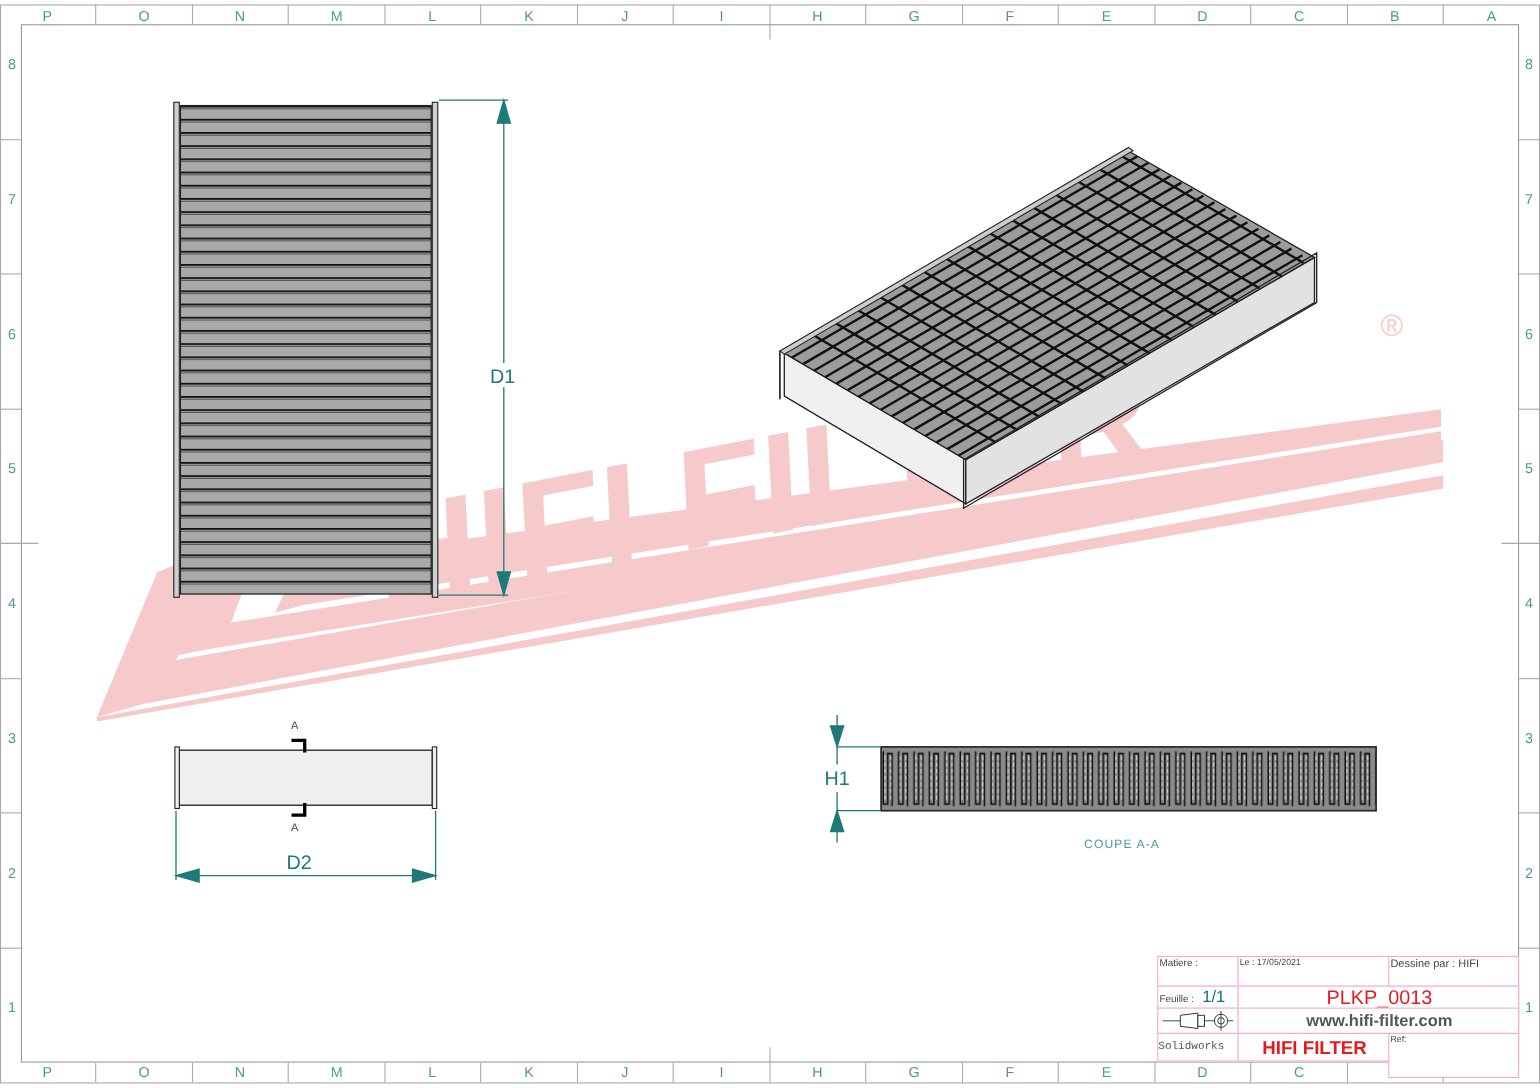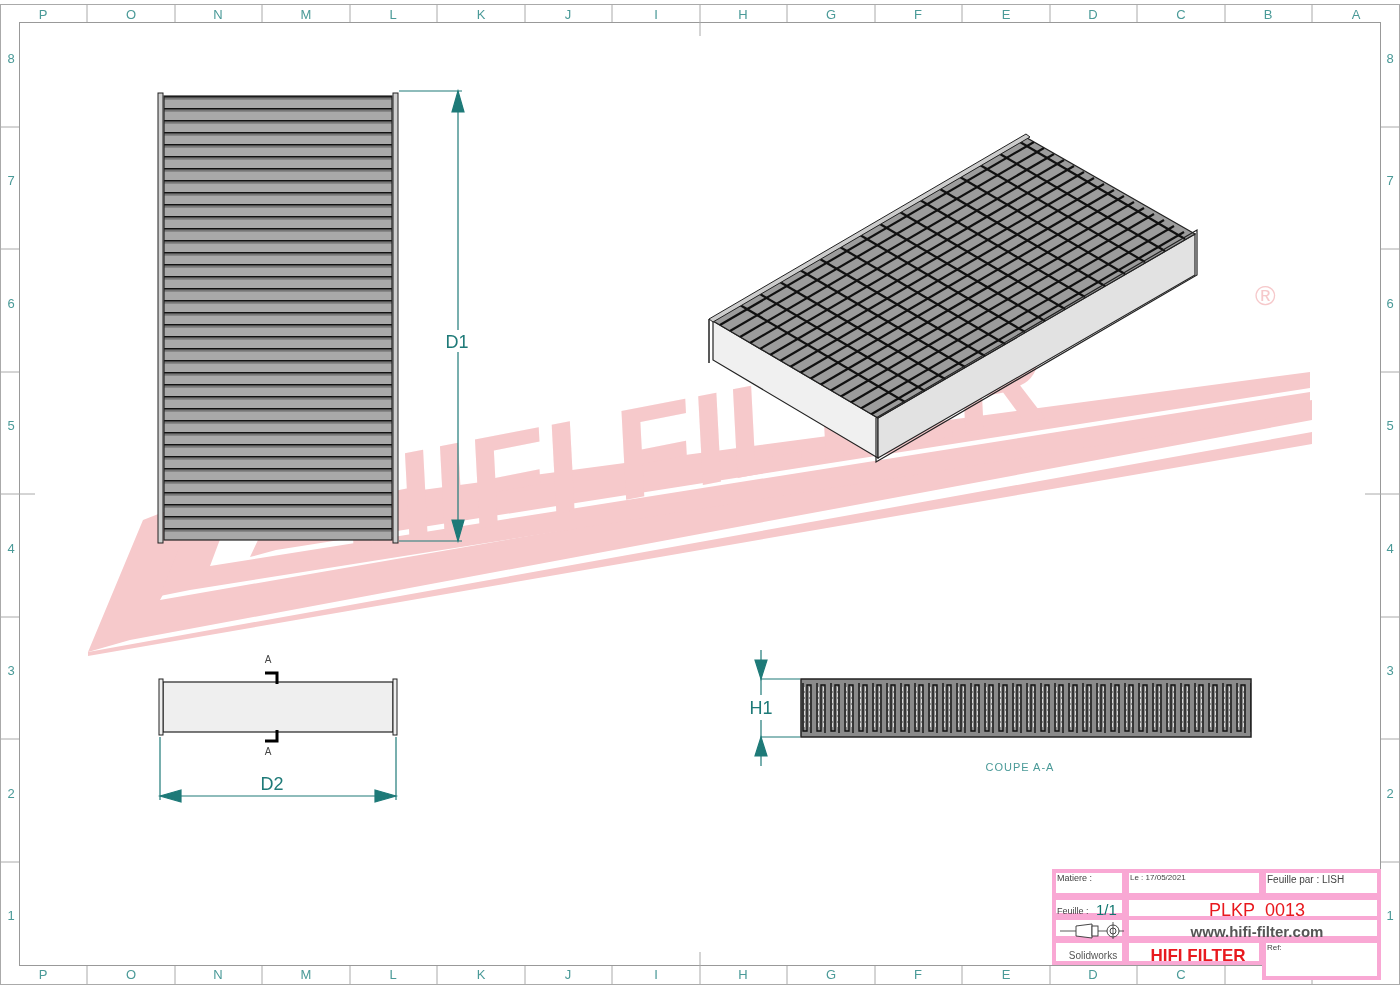--- a/index.html
+++ b/index.html
@@ -2,21 +2,21 @@
 <html><head>
 <meta charset="utf-8">
 <style>
   html, body { margin:0; padding:0; background:#ffffff; }
   body { width:1400px; height:989px; position:relative; overflow:hidden; font-family:"Liberation Sans", sans-serif; }
   .sheet { position:absolute; left:0; top:0; width:1400px; height:989px; }
   svg text { font-family:"Liberation Sans", sans-serif; }
   .ruler-text { fill:#4a9a98; font-size:13px; }
   .dim-text { fill:#1e7a78; font-size:18px; }
   .tb { position:absolute; font-family:"Liberation Sans", sans-serif; }
-  .tb-cell { position:absolute; border:4px solid #f9a8d4; box-sizing:border-box; background:#fff; }
+  .tb-cell { position:absolute; border:1px solid #f9a8d4; box-sizing:border-box; background:#fff; }
   .lbl { position:absolute; font-size:9px; color:#444; white-space:nowrap; }
   .red { color:#e8191e; }
 </style>
 </head>
 <body>
 
 <div class="sheet">
 <svg width="1400" height="989" viewBox="0 0 1400 989" xmlns="http://www.w3.org/2000/svg">
   <defs>
     <pattern id="pleatsV" x="0" y="96" width="10" height="12" patternUnits="userSpaceOnUse">
@@ -261,21 +261,21 @@
 
 
 <div class="tb" style="left:1052px; top:869px; width:329px; height:96px;">
   <div class="tb-cell" style="left:0; top:0; width:74px; height:28px;">
     <span class="lbl" style="left:1px; top:0px;">Matiere :</span>
   </div>
   <div class="tb-cell" style="left:73px; top:0; width:138px; height:28px;padding-left:25px;">
     <span class="lbl" style="left:1px; top:0px; font-size:8px;"><span>Le :</span> <span>17/05/2021</span></span>
   </div>
   <div class="tb-cell" style="left:210px; top:0; width:119px; height:28px;">
-    <span class="lbl" style="left:1px; top:1px; font-size:10px;">Feuille par : LISH</span>
+    <span class="lbl" style="left:1px; top:1px; font-size:10px;">Dessine par : HIFI</span>
   </div>
   <div class="tb-cell" style="left:0; top:27px; width:74px; height:21px;">
     <span class="lbl" style="left:1px; top:6px;">Feuille :</span>
     <span class="lbl" style="left:40px; top:1px; font-size:15px; color:#0f766e;">1/1</span>
   </div>
   <div class="tb-cell" style="left:73px; top:27px; width:256px; height:32px;">
     <span class="lbl red" style="left:0; width:256px; text-align:center; top:0px; font-size:18px;">PLKP_0013</span>
   </div>
   <div class="tb-cell" style="left:0; top:47px; width:74px; height:24px;">
     <svg width="72" height="22" style="position:absolute; left:0; top:0;">
@@ -284,21 +284,21 @@
       <rect x="36" y="6" width="6" height="10" fill="#fff" stroke="#333" stroke-width="0.9"></rect>
       <circle cx="57" cy="11" r="6" fill="#fff" stroke="#333" stroke-width="0.9"></circle>
       <circle cx="57" cy="11" r="3" fill="none" stroke="#333" stroke-width="0.9"></circle>
       <line x1="57" y1="2" x2="57" y2="20" stroke="#333" stroke-width="0.8"></line>
     </svg>
   </div>
   <div class="tb-cell" style="left:73px; top:47px; width:256px; height:24px;">
     <span class="lbl" style="left:0; width:256px; text-align:center; top:3px; font-size:15px; font-weight:bold; color:#555;">www.hifi-filter.com</span>
   </div>
   <div class="tb-cell" style="left:0; top:70px; width:74px; height:26px;">
-    <span class="lbl" style="left:0; width:74px; text-align:center; top:7px; font-size:10px; color:#555;">Solidworks</span>
+    <span class="lbl" style="left:0; width:74px; text-align:left; top:7px; font-size:10px; color:#555;font-family:Liberation Mono, monospace;">Solidworks</span>
   </div>
   <div class="tb-cell" style="left:73px; top:70px; width:138px; height:26px;">
     <span class="lbl red" style="left:0; width:138px; text-align:center; top:3px; font-size:17px; font-weight:bold;">HIFI FILTER</span>
   </div>
   <div class="tb-cell" style="left:210px; top:70px; width:119px; height:41px;">
     <span class="lbl" style="left:1px; top:0px; font-size:8px;">Ref:</span>
   </div>
 </div>
 </div>
 

